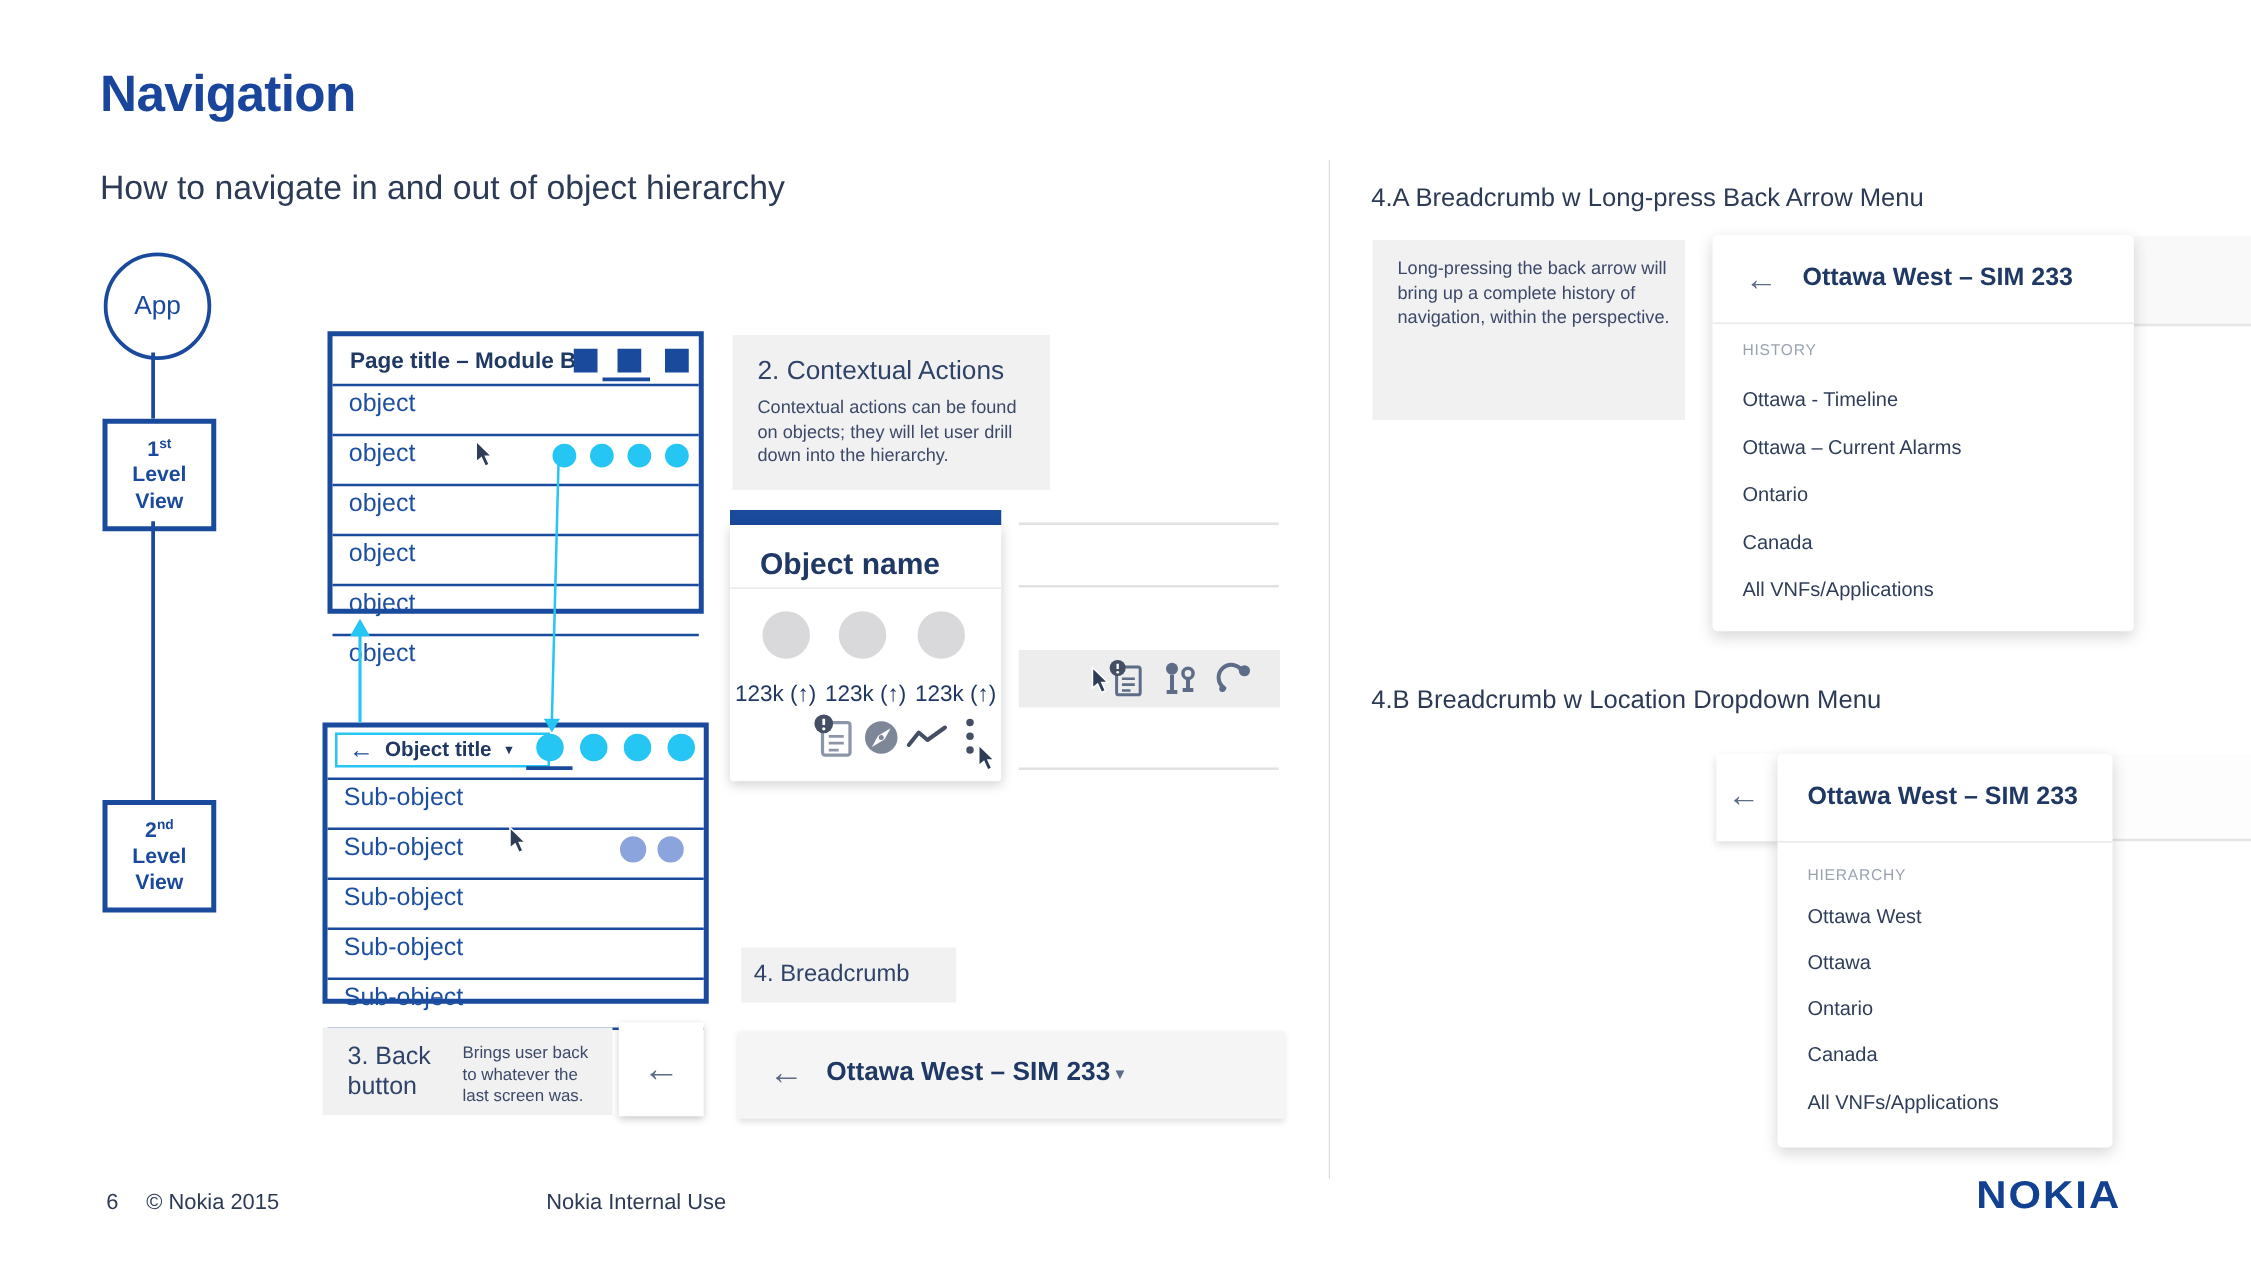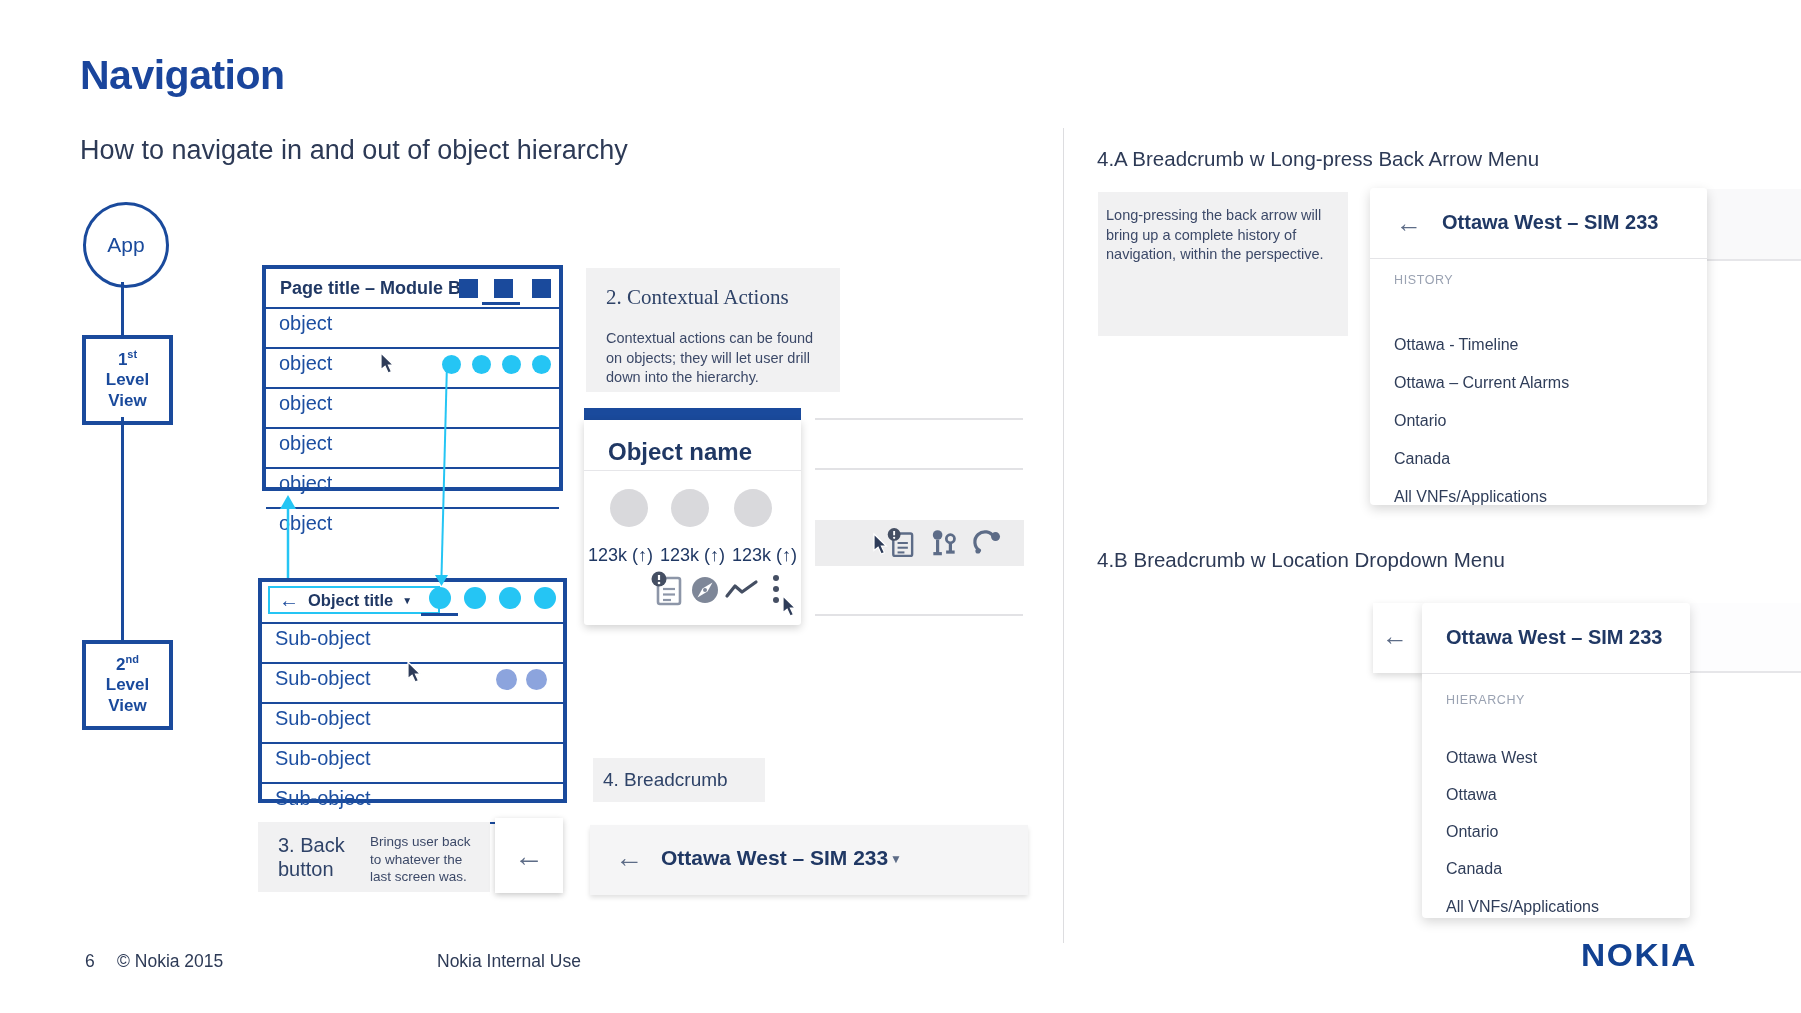--- a/index.html
+++ b/index.html
@@ -72,21 +72,21 @@
   .divider-v{left:1063px;top:128px;width:1px;height:815px;background:#dddde0;}
 
   
   .sec-heading{font-size:20.5px;color:#2d3a56;}
   .menu-bar-ext{background:#f9f9fa;border-bottom:2px solid #e6e6e9;box-sizing:border-box;}
   .menu-card{background:#fff;border-radius:4px;box-shadow:0 4px 12px rgba(0,0,0,.16);}
   .menu-card .mhead-arrow{position:absolute;left:26px;top:20px;font-size:26px;color:#5d6c87;}
   .menu-card .mhead-title{position:absolute;top:23px;font-size:20px;font-weight:600;color:#203864;white-space:nowrap;}
   .menu-card .mdiv{position:absolute;left:0;top:70px;width:100%;height:1px;background:#e4e4e7;}
   .menu-section{position:absolute;font-size:12.5px;letter-spacing:0.6px;color:#9aa2b2;}
-  .menu-item{position:absolute;font-size:16px;font-weight:500;color:#2f3d59;white-space:nowrap;margin-top:24px;}
+  .menu-item{position:absolute;font-size:16px;font-weight:500;color:#2f3d59;white-space:nowrap;}
 
   .stub-bar{left:1373px;top:603px;width:52px;height:70px;background:#fff;box-shadow:0 3px 7px rgba(0,0,0,.15);}
   .stub-bar .sarrow{position:absolute;left:9px;top:18px;font-size:26px;color:#5d6c87;}
 
   
   .footer-text{top:951px;font-size:17.5px;color:#2d3a56;}
   .nokia-logo{left:1581px;top:938px;font-size:31px;font-weight:800;color:#124191;letter-spacing:1.5px;
               transform:scaleX(1.08);transform-origin:left;}
   svg.overlay{position:absolute;left:0;top:0;pointer-events:none;z-index:40;}
 </style>
@@ -175,21 +175,21 @@
       </div>
     <div class="mt-row">
         <span class="rt">Sub-object</span>
       </div>
     <div class="mt-row">
         <span class="rt">Sub-object</span>
       </div>
   </div>
 
   <div class="abs gray-note" style="left:586px;top:268px;width:254px;height:124px;padding:17px 20px;">
-    <div class="note-title" style="margin-bottom:19px;font-family:Liberation Serif, serif;">2. Contextual Actions</div>
+    <div class="note-title" style="margin-bottom:8px;">2. Contextual Actions</div>
     <div class="note-body" style="width:212px;">Contextual actions can be found on objects; they will let user drill down into the hierarchy.</div>
   </div>
 
   <div class="abs card-topbar"></div>
   <div class="abs object-card">
     <div class="cname">Object name</div>
     <div class="cdiv"></div>
     <div class="gcirc" style="left:26px;"></div>
     <div class="gcirc" style="left:87px;"></div>
     <div class="gcirc" style="left:150px;"></div>
@@ -264,21 +264,21 @@
   </div>
   <div class="abs bc-bar">
     <span class="barrow">←</span>
     <span class="btext">Ottawa West – SIM 233</span>
     <span class="bcaret">▼</span>
   </div>
 
   <div class="abs divider-v"></div>
 
   <div class="abs sec-heading" style="left:1097px;top:147px;">4.A Breadcrumb w Long-press Back Arrow Menu</div>
-  <div class="abs gray-note" style="left:1098px;top:192px;width:250px;height:144px;padding:14px 8px;">
+  <div class="abs gray-note" style="left:1098px;top:192px;width:250px;height:144px;padding:14px 20px;">
     <div class="note-body" style="width:218px;">Long-pressing the back arrow will bring up a complete history of navigation, within the perspective.</div>
   </div>
   <div class="abs menu-bar-ext" style="left:1707px;top:189px;width:94px;height:72px;"></div>
   <div class="abs menu-card" style="left:1370px;top:188px;width:337px;height:317px;">
     <span class="mhead-arrow">←</span>
     <span class="mhead-title" style="left:72px;">Ottawa West – SIM 233</span>
     <div class="mdiv"></div>
     <div class="menu-section" style="left:24px;top:85px;">HISTORY</div>
     <div class="menu-item" style="left:24px;top:124px;">Ottawa - Timeline</div>
     <div class="menu-item" style="left:24px;top:162px;">Ottawa – Current Alarms</div>

